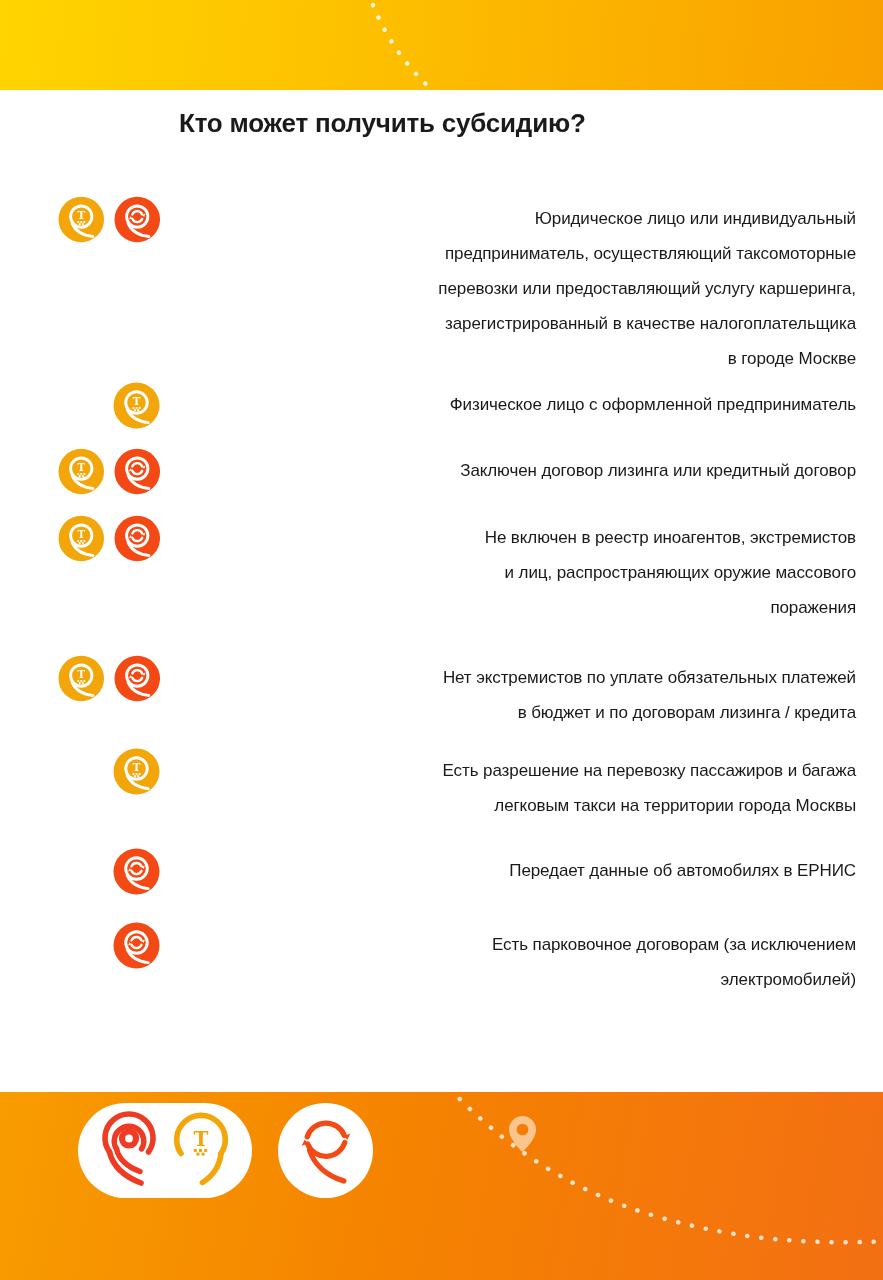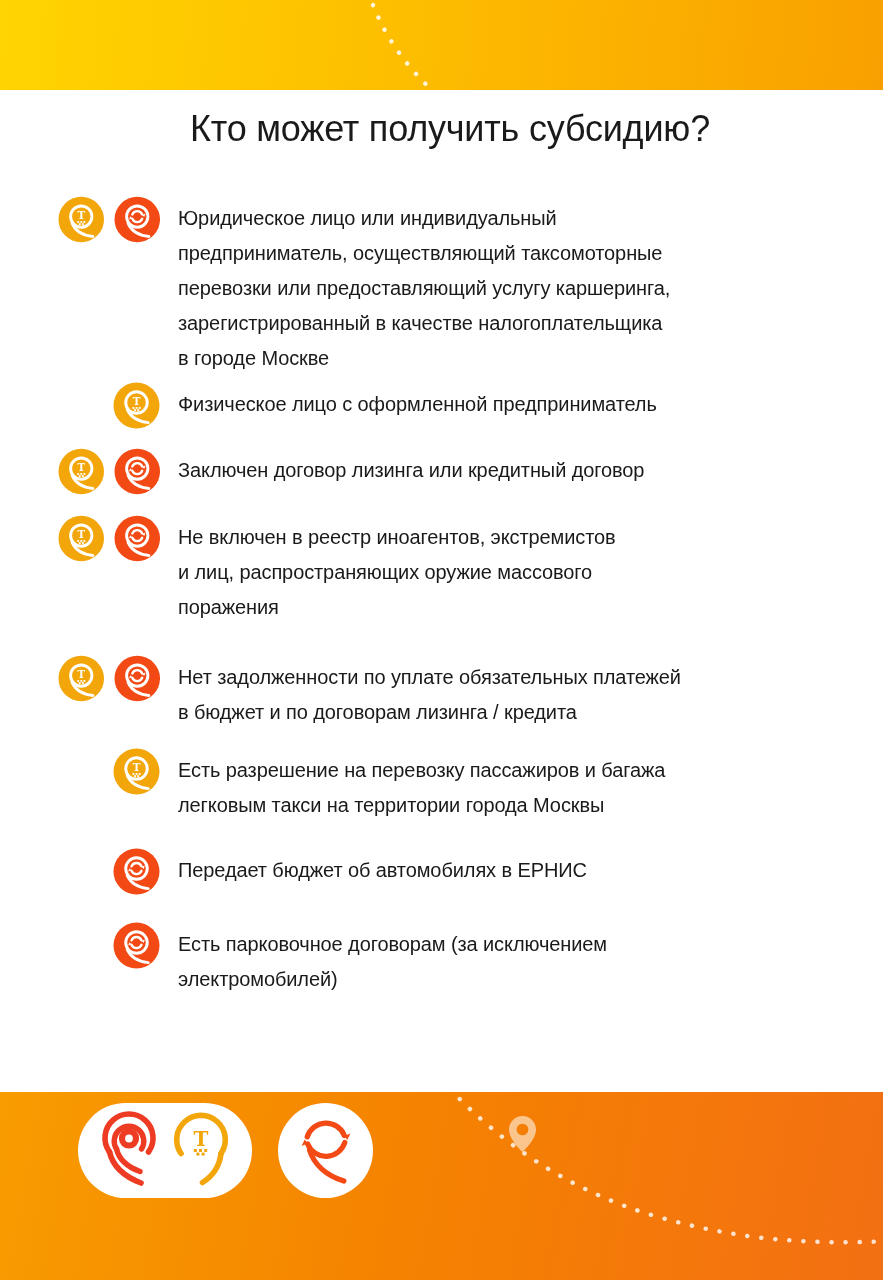--- a/index.html
+++ b/index.html
@@ -9,33 +9,34 @@
   }
   .band-top{
     position:absolute;left:0;top:0;width:883px;height:90px;
     background:linear-gradient(95deg,#FFD400 0%,#FDBE00 45%,#F9A000 100%);
   }
   .band-top svg,.band-bottom .decor{position:absolute;left:0;top:0;}
   .card{
     position:absolute;left:0;top:90px;width:883px;height:1002px;background:#ffffff;
   }
   .title{
-    position:absolute;left:190px;top:18px;margin:0;
-    font-size:36px;font-weight:400;letter-spacing:-0.2px;
+    position:absolute;left:179px;top:18px;margin:0;
+    font-size:26px;font-weight:700;letter-spacing:-0.2px;
   }
   .row{position:absolute;left:0;width:883px;}
   .row .icons{
     position:absolute;left:58px;top:0;width:102px;height:47px;
     display:flex;justify-content:flex-end;gap:9px;
   }
   .row .icons svg{width:47px;height:47px;display:block;}
   .row p{
     position:absolute;left:178px;top:0;margin:0;width:678px;
-    font-size:20px;line-height:35px;padding-top:5px;white-space:pre-line;
+    font-size:17px;line-height:35px;padding-top:5px;white-space:pre-line;
     letter-spacing:-0.1px;
+    text-align:right;
   }
   .band-bottom{
     position:absolute;left:0;top:1092px;width:883px;height:188px;
     background:linear-gradient(100deg,#F89C00 0%,#F58300 45%,#F36F13 100%);
   }
   .pill{
     position:absolute;left:78px;top:11px;width:174px;height:95px;
     background:#ffffff;border-radius:48px;
     display:flex;align-items:center;justify-content:center;gap:6px;
   }
@@ -175,41 +176,41 @@
 
     <div class="row" style="top:565px">
       <div class="icons">
         <svg viewBox="0 0 48 48">
             <use href="#pin-taxi-sm"></use>
           </svg>
         <svg viewBox="0 0 48 48">
             <use href="#pin-carshare-sm"></use>
           </svg>
       </div>
-      <p>Нет задолженности по уплате обязательных платежей
+      <p>Нет экстремистов по уплате обязательных платежей
 в бюджет и по договорам лизинга / кредита</p>
     </div>
 
     <div class="row" style="top:658px">
       <div class="icons">
         <svg viewBox="0 0 48 48">
             <use href="#pin-taxi-sm"></use>
           </svg>
       </div>
       <p>Есть разрешение на перевозку пассажиров и багажа
 легковым такси на территории города Москвы</p>
     </div>
 
     <div class="row" style="top:758px">
       <div class="icons">
         <svg viewBox="0 0 48 48">
             <use href="#pin-carshare-sm"></use>
           </svg>
       </div>
-      <p>Передает бюджет об автомобилях в ЕРНИС</p>
+      <p>Передает данные об автомобилях в ЕРНИС</p>
     </div>
 
     <div class="row" style="top:832px">
       <div class="icons">
         <svg viewBox="0 0 48 48">
             <use href="#pin-carshare-sm"></use>
           </svg>
       </div>
       <p>Есть парковочное договорам (за исключением
 электромобилей)</p>

